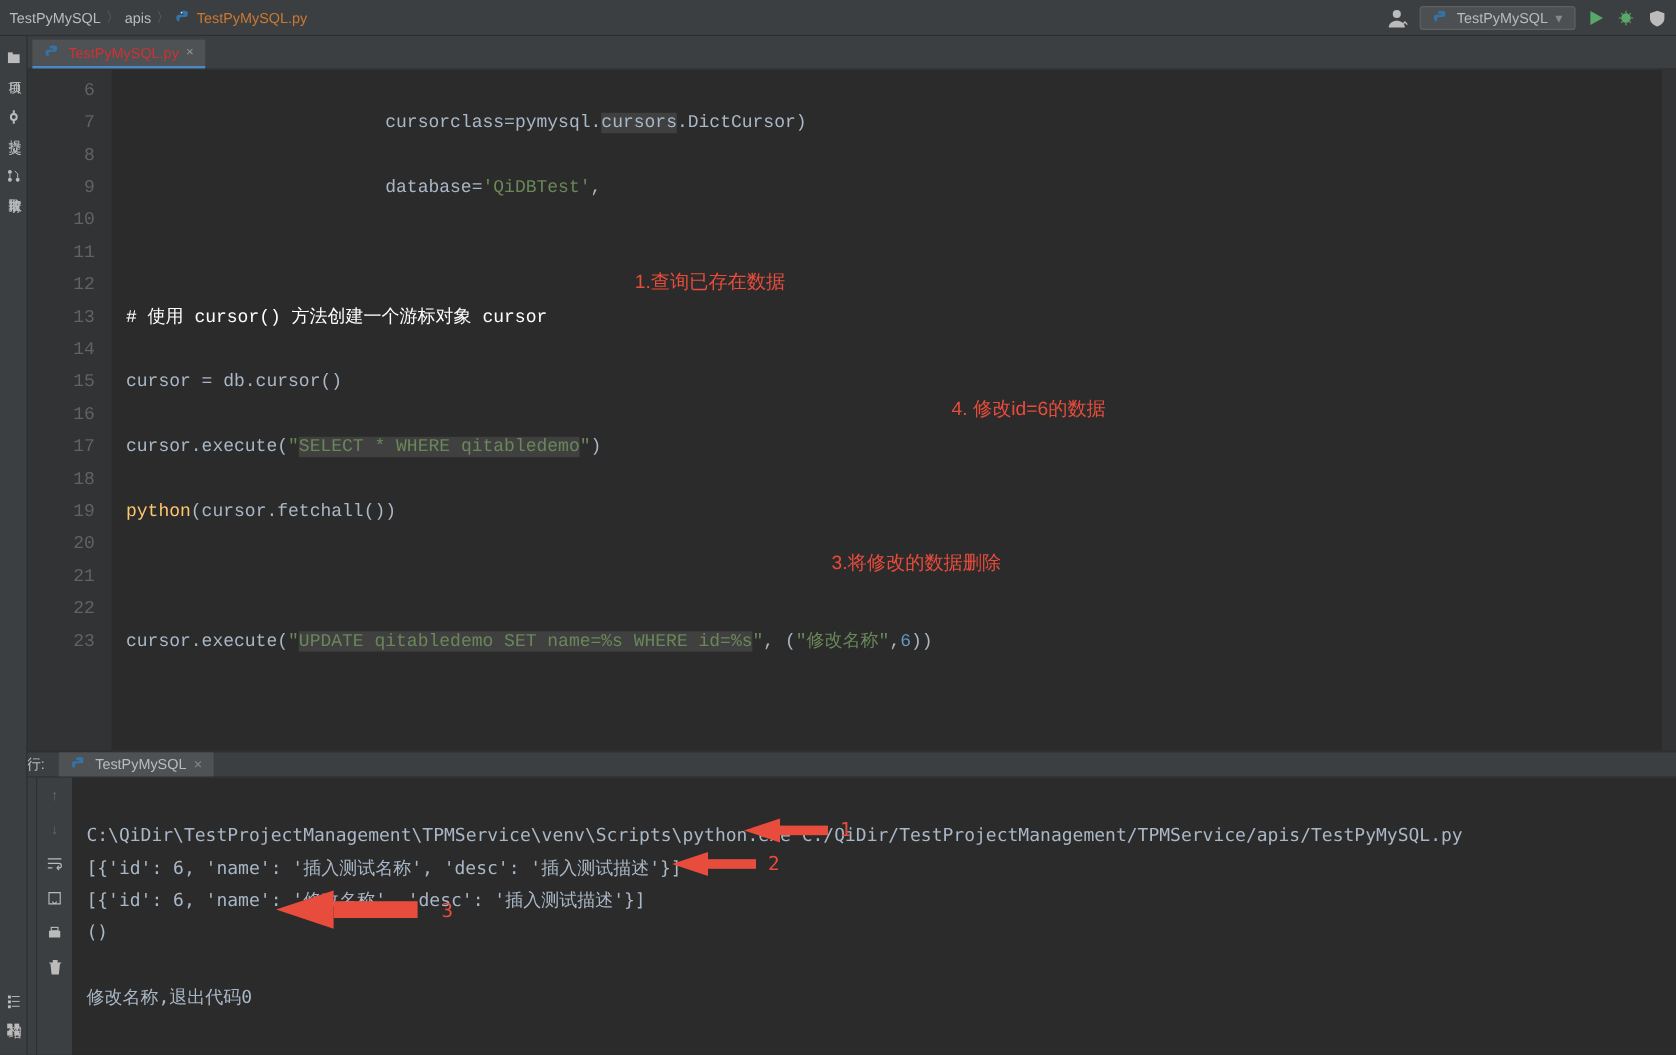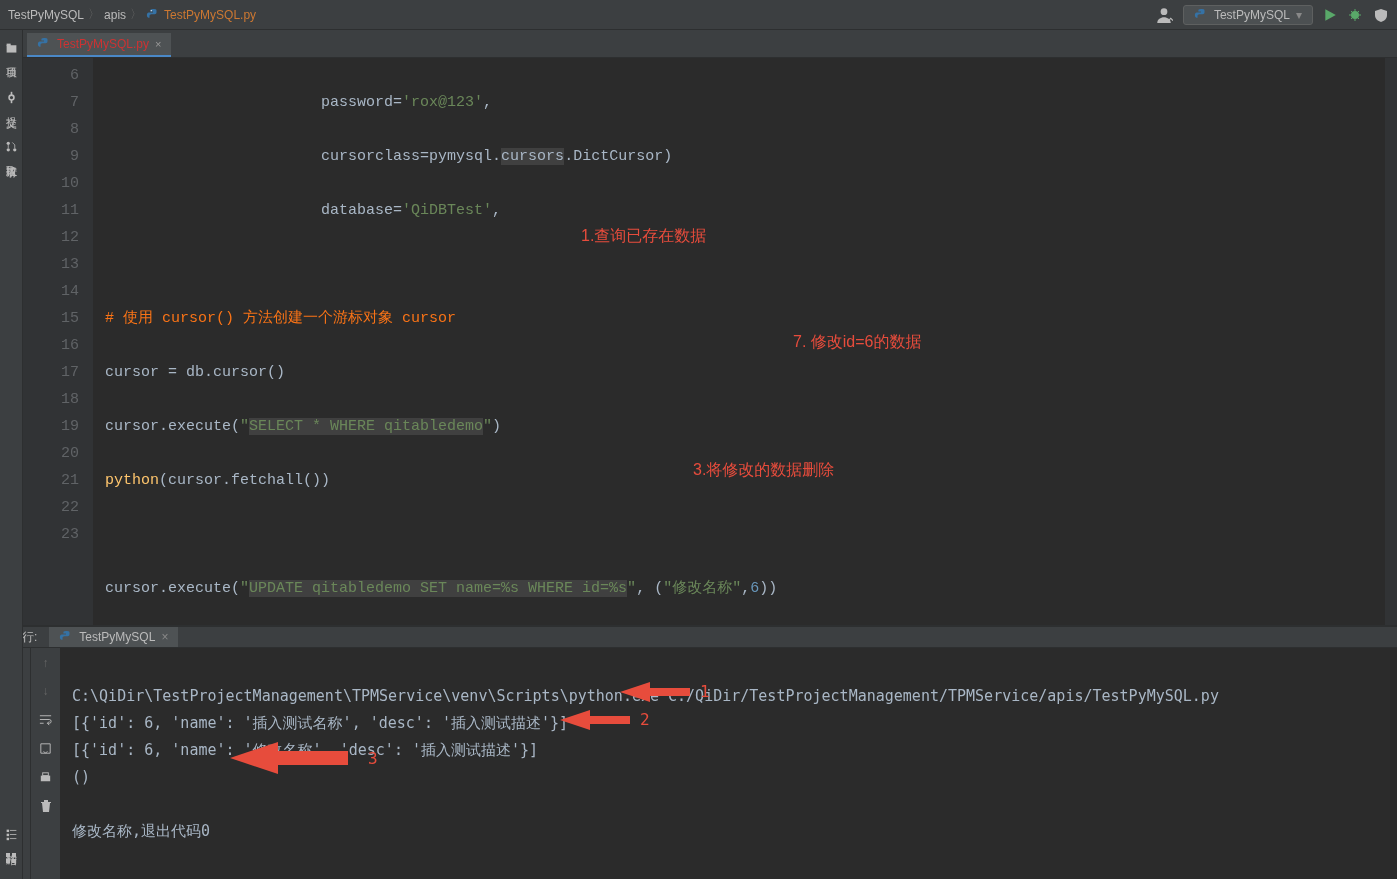--- a/index.html
+++ b/index.html
@@ -86,21 +86,21 @@
 .code {
   flex: 1;
   padding-top: 4px;
   padding-left: 12px;
   position: relative;
   white-space: pre;
 }
 .right-gutter { width: 12px; background: #313335; }
 .code .str { color: #6a8759; }
 .code .num { color: #6897bb; }
-.code .com { color: #f97316; }
+.code .com { color: #ffffff; }
 .code .fn { color: #ffc66d; }
 .code .id { color: #a9b7c6; }
 .code .hl { background: #404040; }
 .annot { position: absolute; color: #e74c3c; font-family: "Microsoft YaHei", sans-serif; font-size: 16px; }
 .code-line { display: block; }
 
 .run-panel { height: 254px; border-top: 2px solid #2d2f30; background: #2b2b2b; display: flex; flex-direction: column; }
 .run-header {
   height: 26px;
   background: #3c3f41;
@@ -285,41 +285,40 @@
 16
 17
 18
 19
 20
 21
 22
 23
 </div>
       <div class="code" id="code">
-<span class="code-line"><span>                        </span><span class="id">password</span><span class="id">=</span><span class="str">'rox@123'</span><span class="id">,</span></span>
 <span class="code-line"><span>                        </span><span class="id">cursorclass</span><span class="id">=</span><span class="id">pymysql.</span><span class="id hl">cursors</span><span class="id">.DictCursor)</span></span>
 <span class="code-line"><span>                        </span><span class="id">database</span><span class="id">=</span><span class="str">'QiDBTest'</span><span class="id">,</span></span>
 <span class="code-line"> </span>
 <span class="code-line"><span class="com"># 使用 cursor() 方法创建一个游标对象 cursor</span></span>
 <span class="code-line"><span class="id">cursor = db.cursor()</span></span>
 <span class="code-line"><span class="id">cursor.execute(</span><span class="str">"</span><span class="str hl">SELECT * WHERE qitabledemo</span><span class="str">"</span><span class="id">)</span></span>
 <span class="code-line"><span class="fn">python</span><span class="id">(cursor.fetchall())</span></span>
 <span class="code-line"> </span>
 <span class="code-line"><span class="id">cursor.execute(</span><span class="str">"</span><span class="str hl">UPDATE qitabledemo SET name=%s WHERE id=%s</span><span class="str">"</span><span class="id">, (</span><span class="str">"修改名称"</span><span class="id">,</span><span class="num">6</span><span class="id">))</span></span>
 
 
 
 
 
 
 
 
 
-        <div class="annot" style="top:164px; left:488px;">1.查询已存在数据</div>
-        <div class="annot" style="top:270px; left:700px;">7. 修改id=6的数据</div>
+        <div class="annot" style="top:164px; left:436px;">1.查询已存在数据</div>
+        <div class="annot" style="top:270px; left:700px;">4. 修改id=6的数据</div>
         <div class="annot" style="top:398px; left:600px;">3.将修改的数据删除</div>
       </div>
       <div class="right-gutter"></div>
     </div>
   </div>
 </div>
 
 <div class="run-panel">
   <div class="run-header">
     <span class="label">运行:</span>

